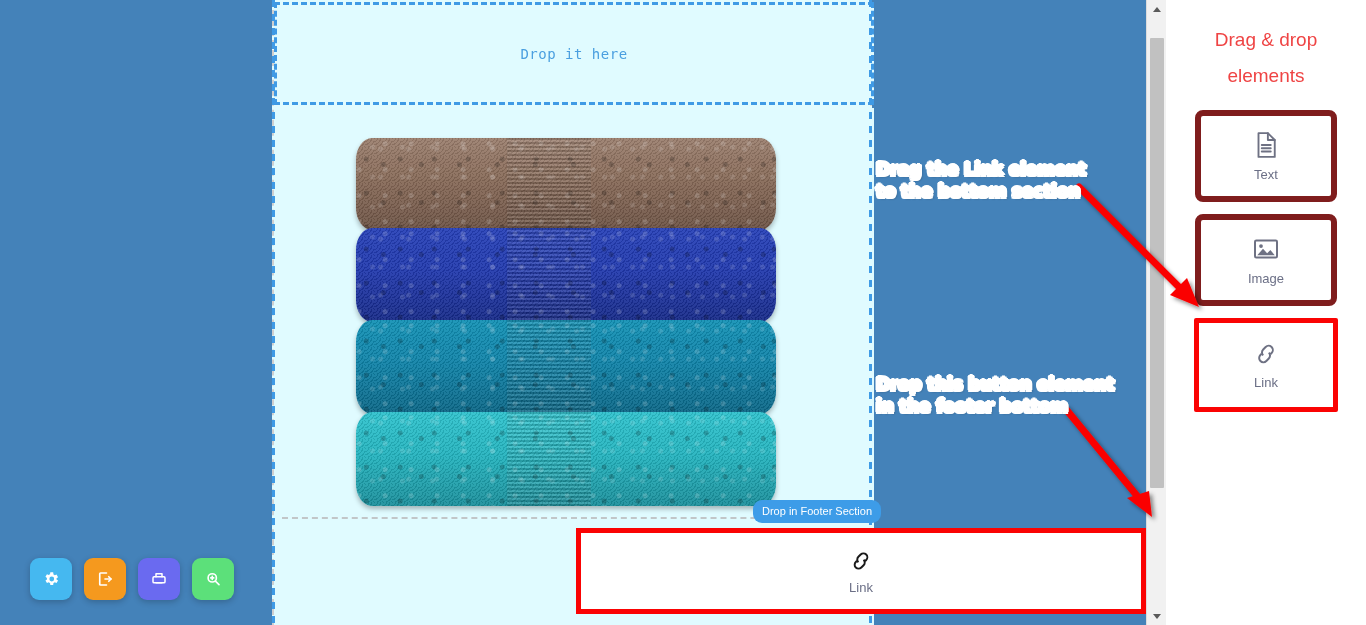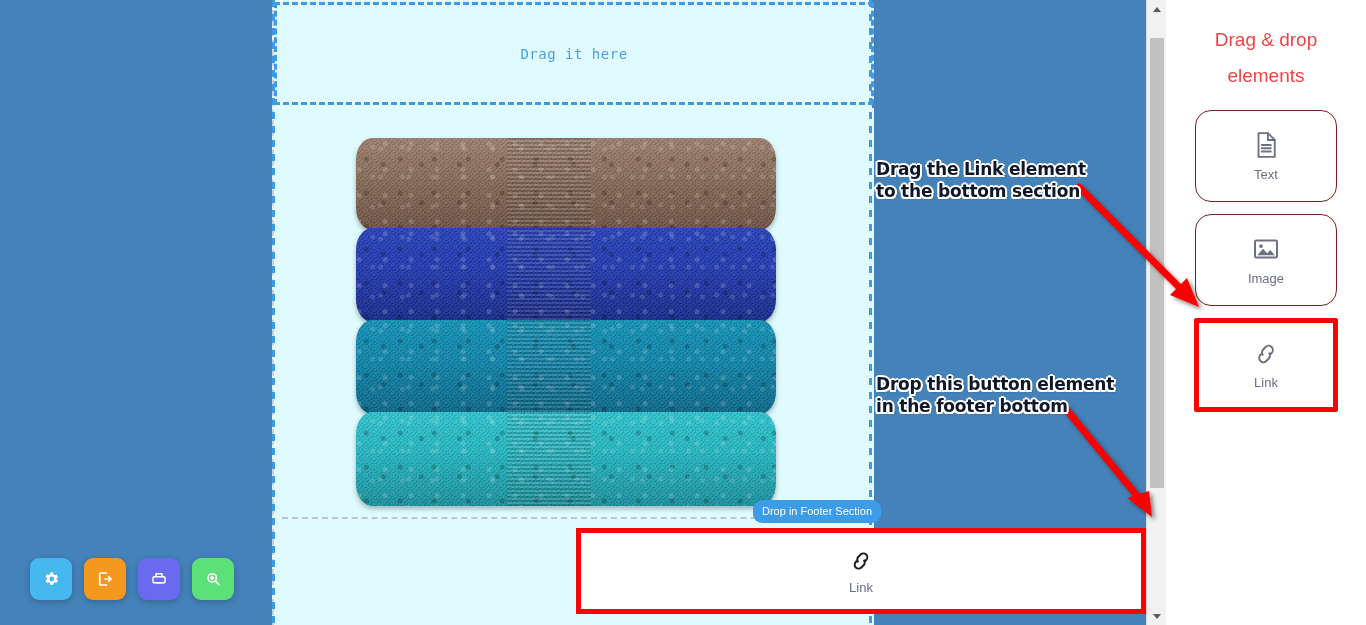--- a/index.html
+++ b/index.html
@@ -160,21 +160,21 @@
     font-size: 13px; color: #6b6f86;
   }
 
   
   .callout {
     position: absolute;
     font-family: "DejaVu Sans", sans-serif;
     font-weight: bold;
     font-size: 17px;
     line-height: 22px;
-    color: #0f172a;
+    color: #ffffff;
     text-shadow:
       -1.5px -1.5px 0 #fff,  1.5px -1.5px 0 #fff,
       -1.5px  1.5px 0 #fff,  1.5px  1.5px 0 #fff,
       -2px 0 0 #fff, 2px 0 0 #fff, 0 -2px 0 #fff, 0 2px 0 #fff,
        2px 2px 2px rgba(0,0,0,0.30);
     white-space: pre;
     z-index: 40;
     letter-spacing: -0.2px;
   }
   #callout-link  { left: 876px; top: 158px; }
@@ -232,22 +232,22 @@
   }
   #element-list {
     margin-top: 16px;
     display: flex;
     flex-direction: column;
     align-items: center;
     gap: 12px;
   }
   .element-card {
     width: 142px; height: 92px;
-    border: 1px solid #7f1d1d;
-    border-radius: 16px;
+    border: 6px solid #7f1d1d;
+    border-radius: 8px;
     background: #fff;
     display: flex;
     flex-direction: column;
     align-items: center;
     justify-content: center;
     gap: 7px;
     cursor: move;
   }
   .element-card .card-label {
     font-size: 13px;
@@ -276,21 +276,21 @@
   }
 </style>
 </head>
 <body>
 
 <div id="editor-viewport">
 
   <div id="page-canvas">
 
     <div id="header-dropzone">
-      <span class="dz-text">Drag it here</span>
+      <span class="dz-text">Drop it here</span>
     </div>
 
     <div id="body-section">
       <div id="towel-stack">
         <div class="towel" id="towel-1">
           <div class="fluff"></div>
           <div class="band"></div>
         </div>
         <div class="towel" id="towel-2">
           <div class="fluff"></div>

